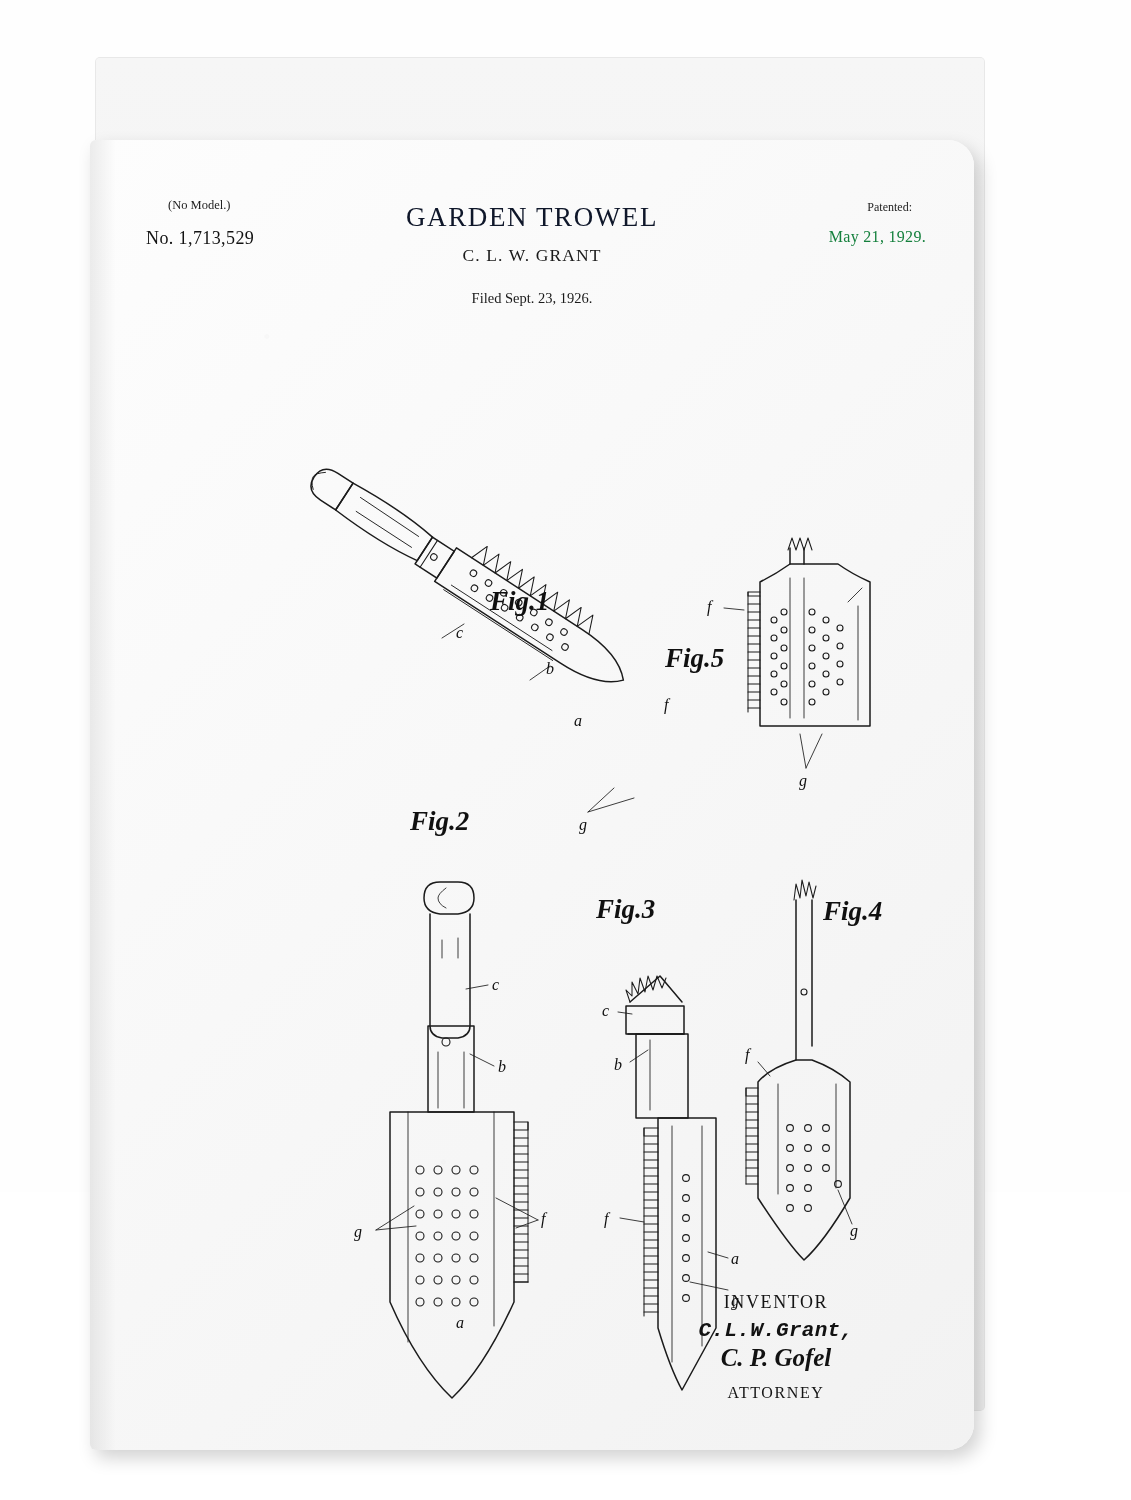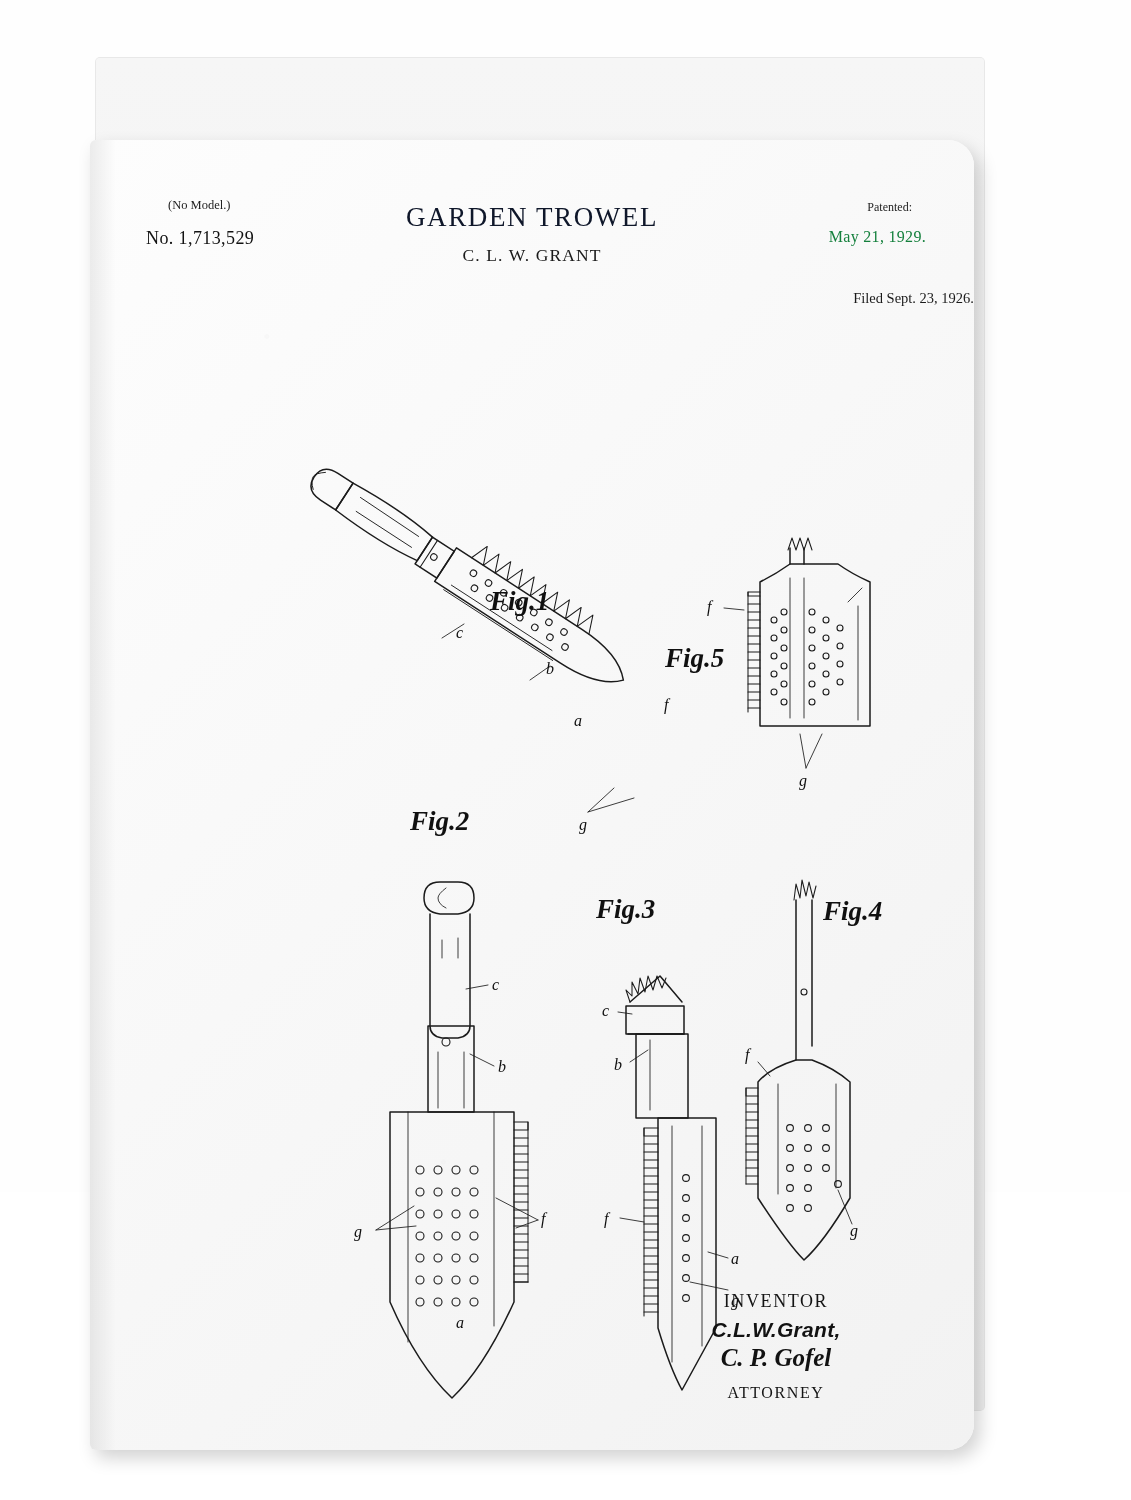--- a/index.html
+++ b/index.html
@@ -51,21 +51,21 @@
   
   .hdr{position:absolute;left:0;right:0;top:62px;height:130px;}
   .hdr .title{
     text-align:center;font-size:27px;letter-spacing:1.6px;
     color:#0f172a;font-weight:400;
   }
   .hdr .author{
     text-align:center;font-size:17.5px;letter-spacing:1.1px;margin-top:12px;color:#1a1a1a;
   }
   .hdr .filed{
-    text-align:right;font-size:14.5px;margin-top:24px;color:#1a1a1a;
+    text-align:center;font-size:14.5px;margin-top:24px;color:#1a1a1a;
   }
   .hdr .nomodel{
     position:absolute;left:78px;top:-4px;font-size:12.5px;color:#1d1d1d;
   }
   .hdr .patno{
     position:absolute;left:56px;top:26px;font-size:18px;color:#121212;letter-spacing:.4px;
   }
   .hdr .patlabel{
     position:absolute;right:62px;top:-2px;font-size:12px;color:#1d1d1d;
   }
@@ -91,21 +91,21 @@
   }
 
   
   .by{
     position:absolute;left:0;right:0;bottom:114px;text-align:center;
     font-size:15px;letter-spacing:1px;color:#171717;
   }
   .sigblock{position:absolute;right:48px;bottom:48px;width:300px;text-align:center;}
   .sig-inventor{font-size:18px;letter-spacing:1.6px;color:#141414;}
   .sig-name{
-    font-family:Liberation Sans, sans-serif;font-style:italic;font-weight:bold;
+    font-family:Liberation Mono, monospace;font-style:italic;font-weight:bold;
     font-size:21px;margin-top:6px;color:#121212;letter-spacing:.3px;
   }
   .sig-atty-name{
     font-family:"Liberation Serif", serif;font-style:italic;font-weight:bold;
     font-size:25px;margin-top:2px;color:#121212;
   }
   .sig-attorney{font-size:16px;letter-spacing:1.6px;margin-top:12px;color:#141414;}
 </style>
 </head>
 <body>

